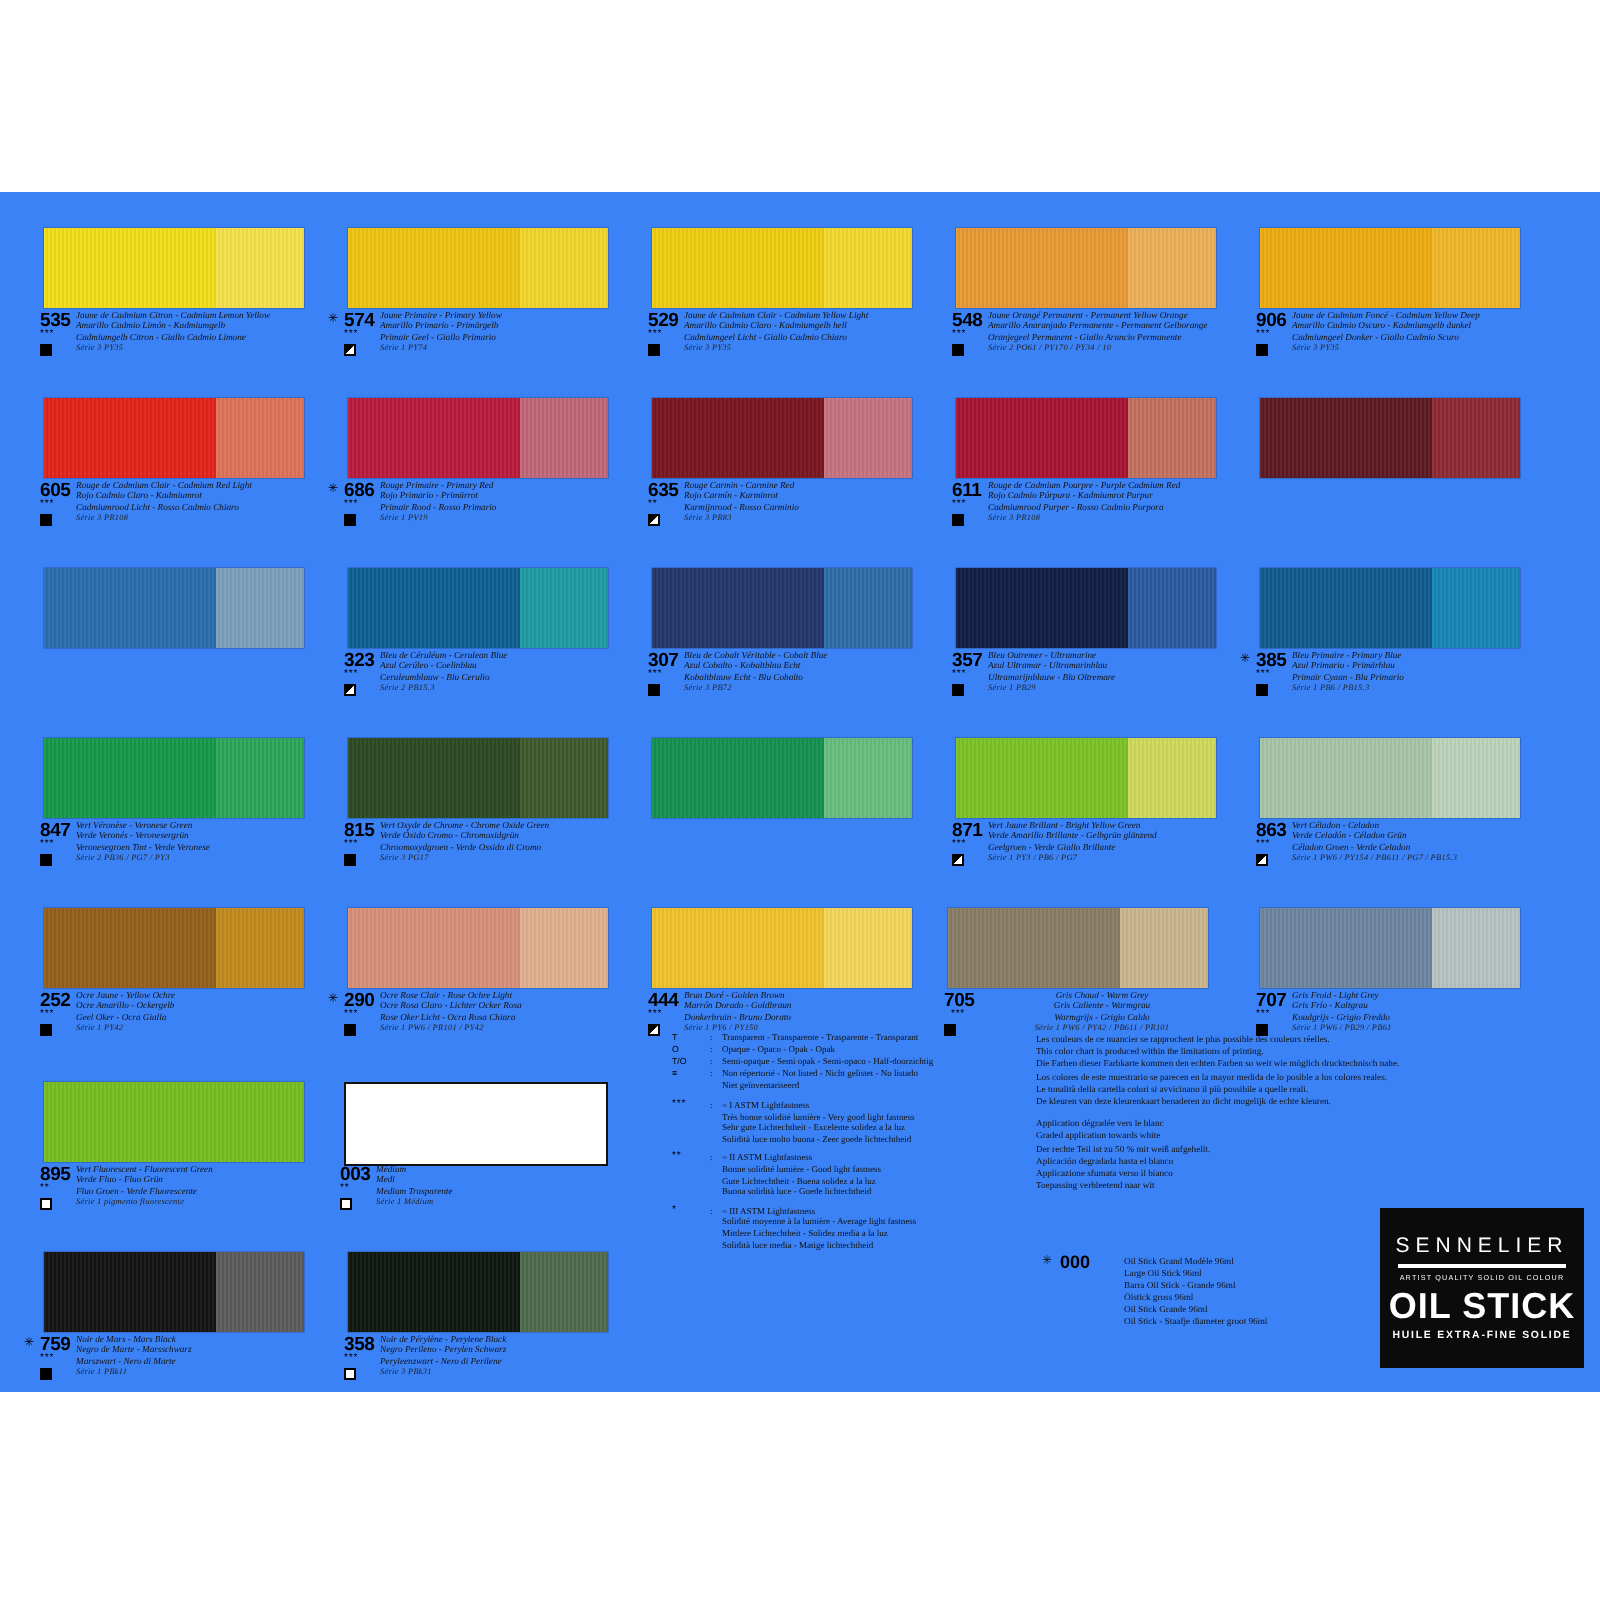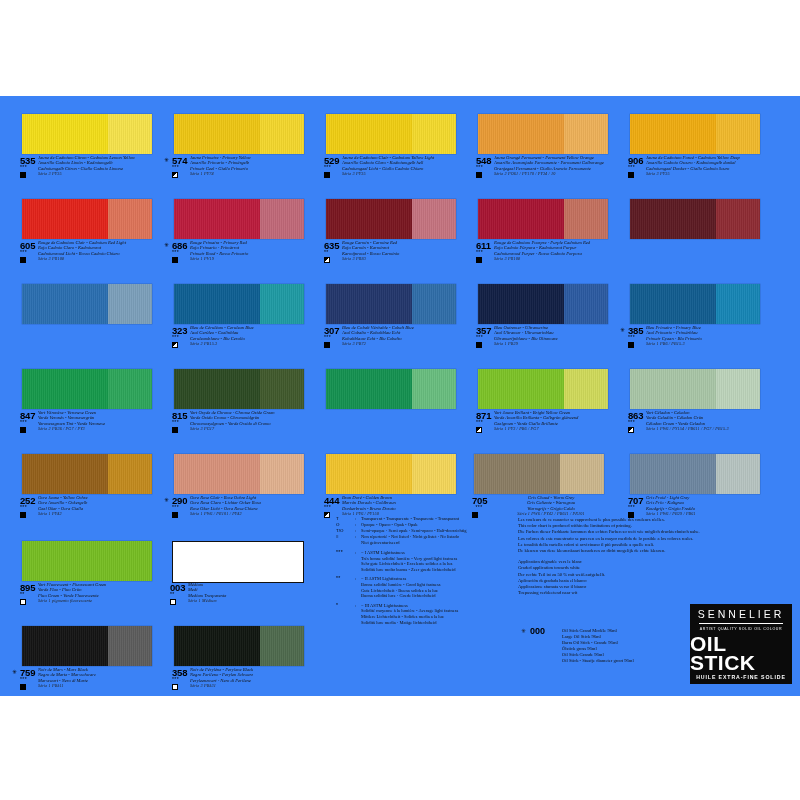--- a/index.html
+++ b/index.html
@@ -113,21 +113,21 @@
     font-family:"Liberation Sans", sans-serif;
     font-size:10.5px;letter-spacing:3px;font-weight:normal;
   }
   #logo .rule{width:84px;height:1.2px;background:#fff;margin:3px 0 3px;}
   #logo .tag{
     font-family:"Liberation Sans", sans-serif;
     font-size:3.6px;letter-spacing:0.6px;margin-bottom:3px;text-align:center;
   }
   #logo .big{
     font-family:"Liberation Sans", sans-serif;
-    font-weight:bold;font-size:21px;letter-spacing:0.5px;line-height:19px;
+    font-weight:bold;font-size:18px;letter-spacing:0.5px;line-height:19px;
   }
   #logo .sub{
     font-family:"Liberation Sans", sans-serif;
     font-weight:bold;font-size:5.2px;letter-spacing:0.9px;margin-top:2px;
   }
 </style>
 </head>
 <body>
 
 <div id="sheet">

